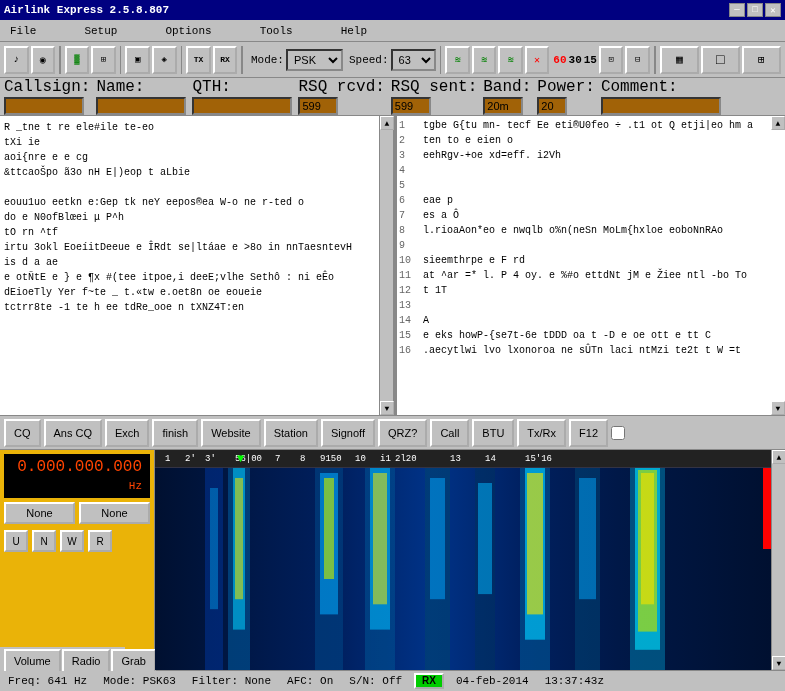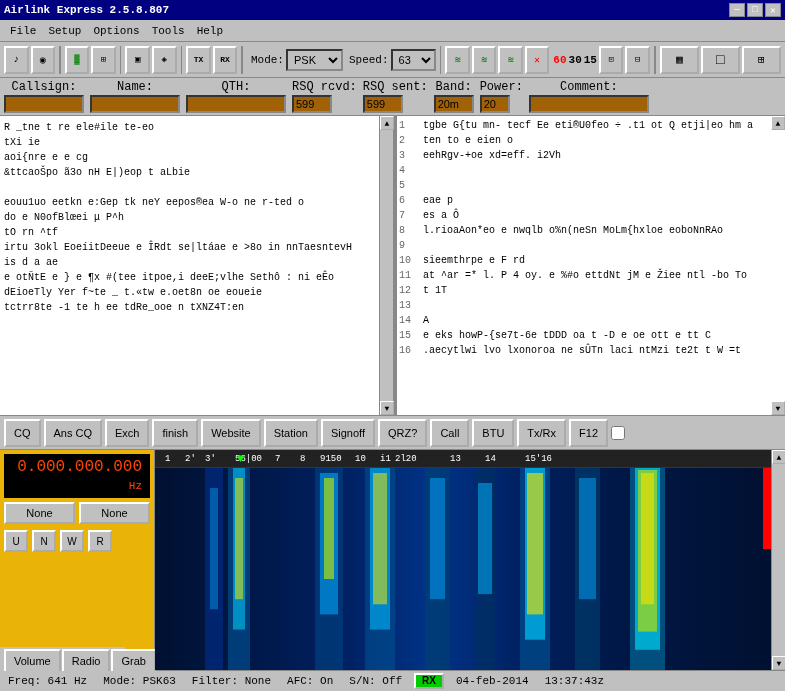--- a/index.html
+++ b/index.html
@@ -5,36 +5,36 @@
     * { box-sizing: border-box; margin: 0; padding: 0; }
     body { font-family: 'Courier New', monospace; font-size: 11px; background: #c0c0c0; width: 785px; height: 691px; overflow: hidden; }
     
     
     .title-bar { background: #000080; color: white; display: flex; align-items: center; justify-content: space-between; padding: 2px 4px; height: 20px; }
     .title-bar-text { font-size: 11px; font-weight: bold; }
     .title-bar-buttons { display: flex; gap: 2px; }
     .title-bar-btn { width: 16px; height: 14px; background: #c0c0c0; border: 1px solid #888; font-size: 9px; display: flex; align-items: center; justify-content: center; cursor: pointer; }
 
     
-    .menu-bar { background: #c0c0c0; display: flex; align-items: center; padding: 2px 4px; height: 22px; border-bottom: 1px solid #888; }
+    .menu-bar { background: #c0c0c0; display: flex; align-items: center; padding: 2px 4px; height: 22px; border-bottom: 1px solid #888; gap: 36px; }
     .menu-item { padding: 1px 6px; font-size: 11px; cursor: pointer; }
 
     
     .toolbar { background: #c0c0c0; display: flex; align-items: center; padding: 2px 4px; height: 36px; border-bottom: 1px solid #888; gap: 2px; }
     .tb-btn { width: 28px; height: 28px; background: #c0c0c0; border: 2px outset #fff; display: flex; align-items: center; justify-content: center; cursor: pointer; font-size: 10px; }
     .tb-separator { width: 2px; height: 28px; background: #888; margin: 0 2px; }
     .mode-label { font-size: 11px; margin-left: 4px; }
     .mode-select { height: 22px; font-size: 11px; background: #c0c0c0; border: 2px inset #888; padding: 0 2px; }
     .speed-label { font-size: 11px; margin-left: 4px; }
     .speed-select { height: 22px; font-size: 11px; background: #c0c0c0; border: 2px inset #888; padding: 0 2px; width: 45px; }
 
     
     .fields-row { background: #c0c0c0; display: flex; align-items: center; padding: 2px 4px; height: 38px; gap: 6px; border-bottom: 1px solid #888; }
     .field-group { display: flex; flex-direction: column; }
-    .field-label { font-size: 12px; margin-bottom: 1px; text-align: center; }
+    .field-label { font-size: 16px; margin-bottom: 1px; }
     .field-input { height: 18px; font-size: 11px; background: #a16207; border: 2px inset #888; padding: 0 2px; }
     .field-rsq { width: 40px; }
     .field-callsign { width: 80px; }
     .field-name { width: 90px; }
     .field-qth { width: 100px; }
     .field-power { width: 30px; }
     .field-comment { width: 120px; }
     .field-band { width: 40px; }
     .log-btn { width: 45px; height: 28px; background: #c0c0c0; border: 2px outset #fff; font-size: 10px; cursor: pointer; display: flex; align-items: center; justify-content: center; }
 

